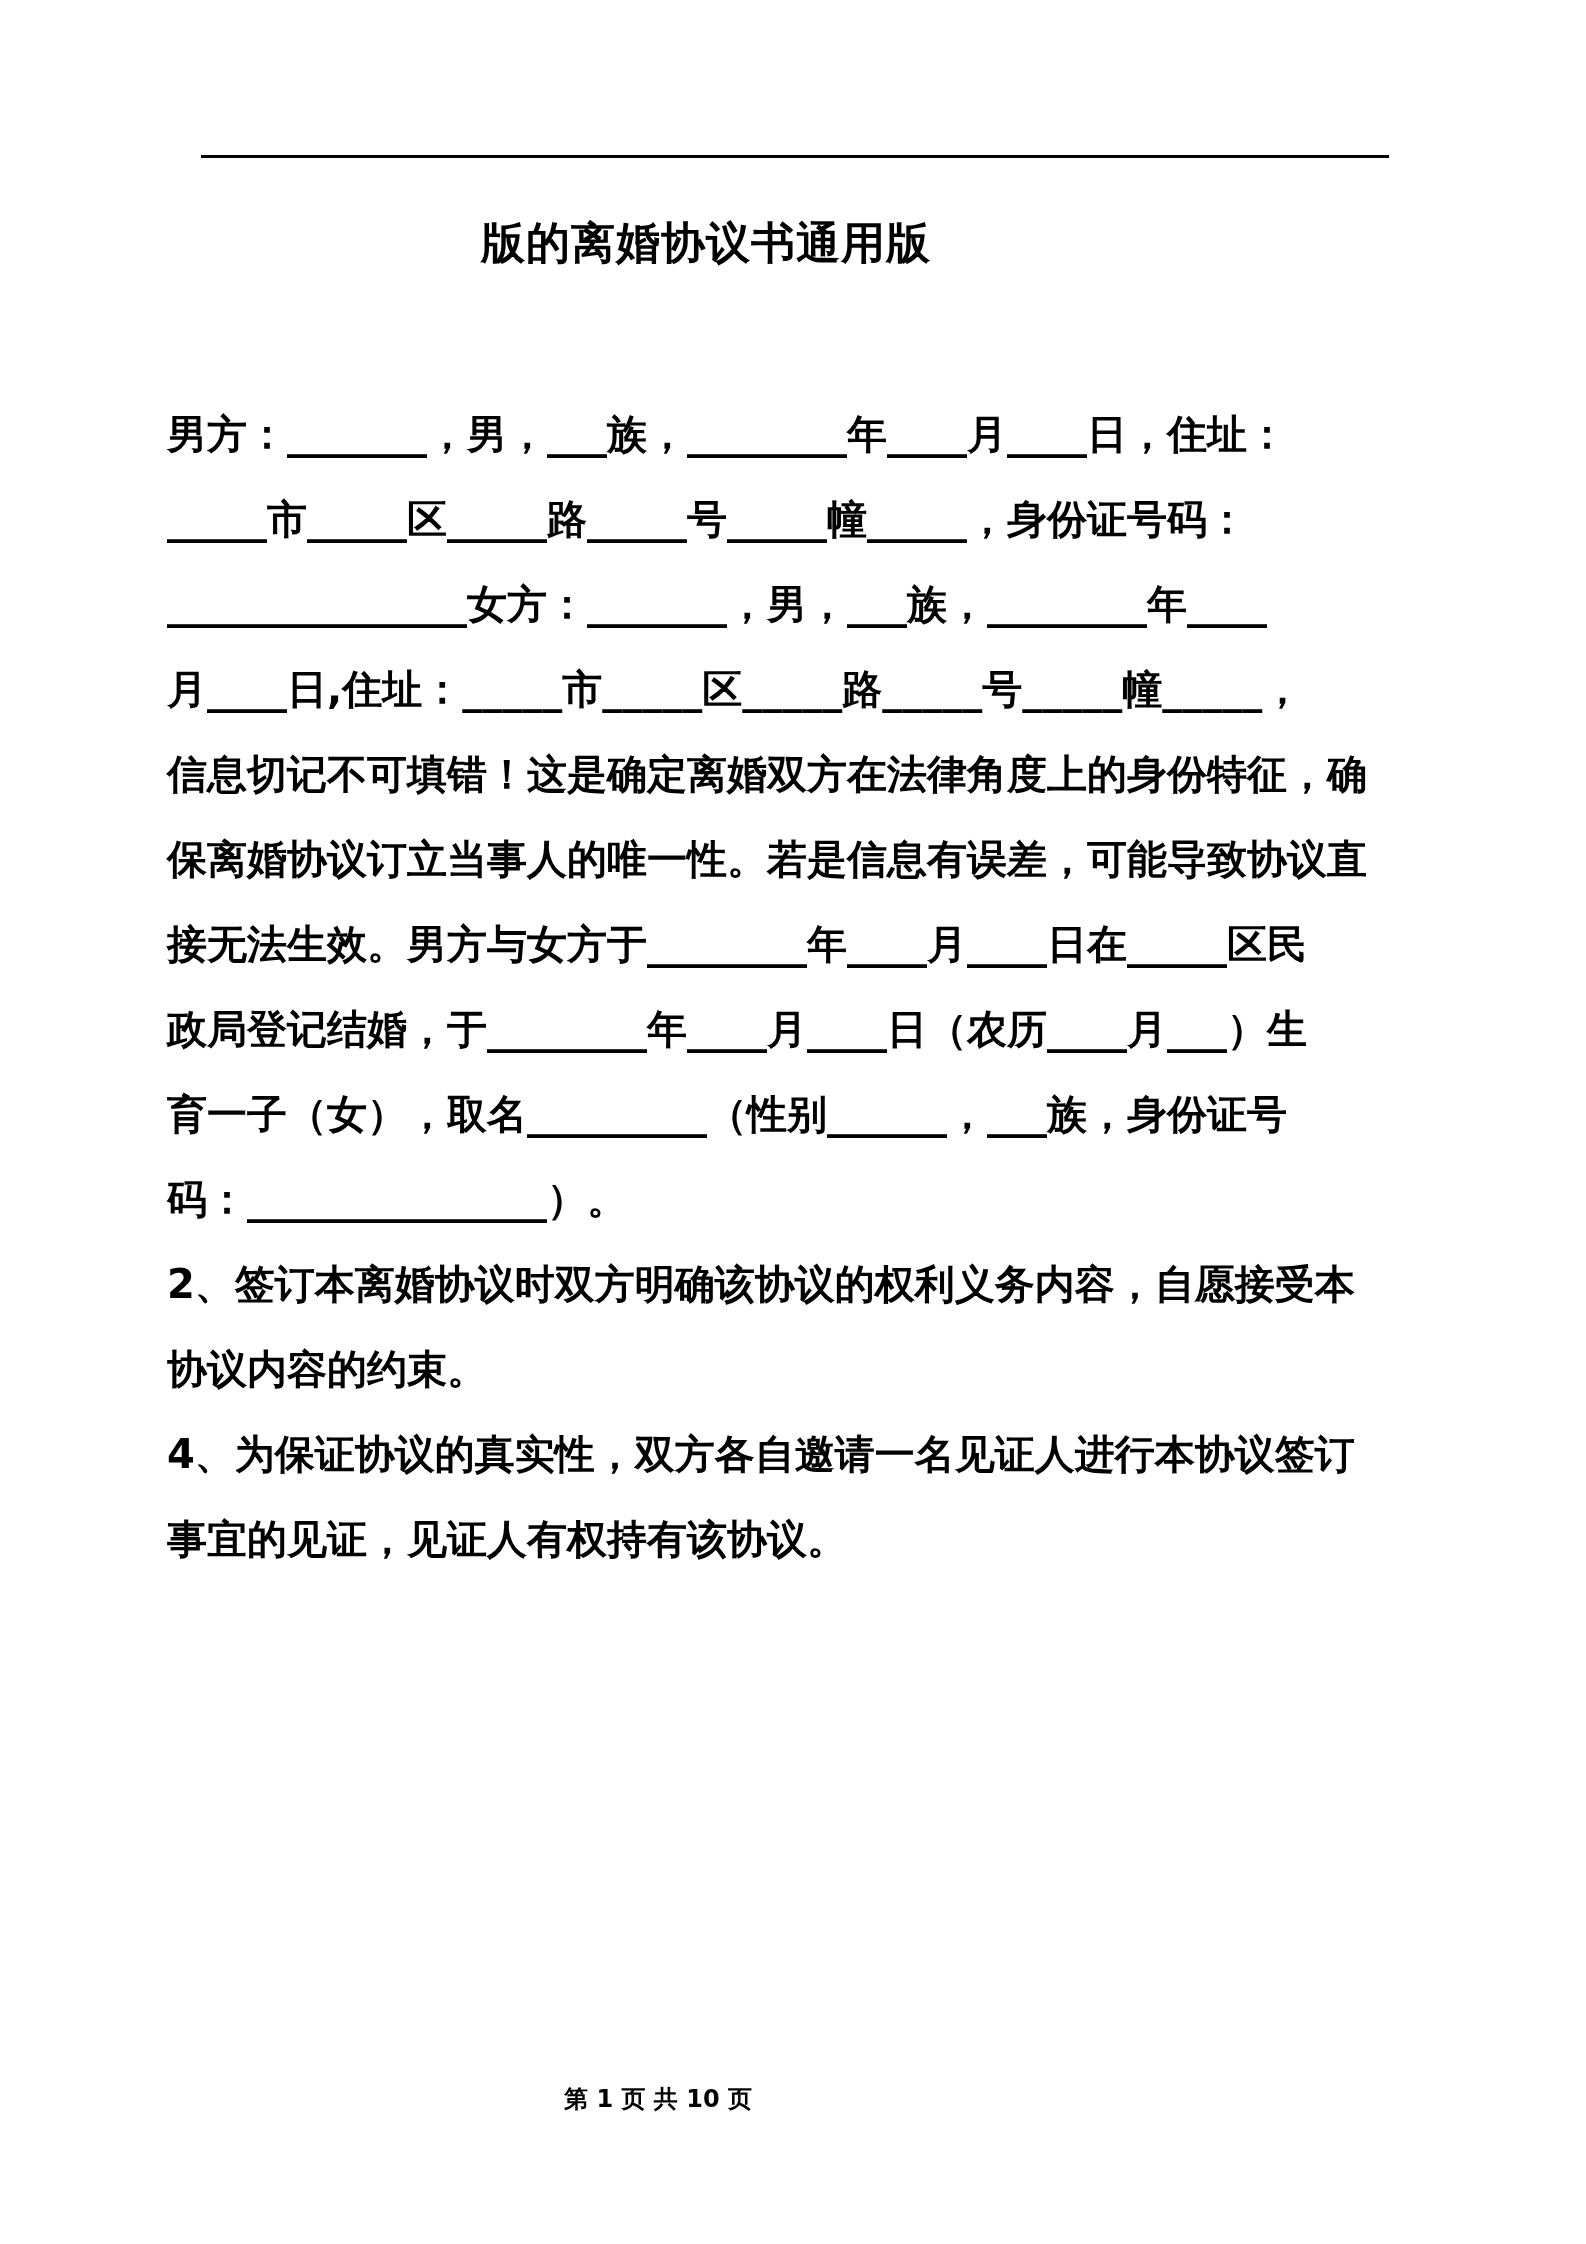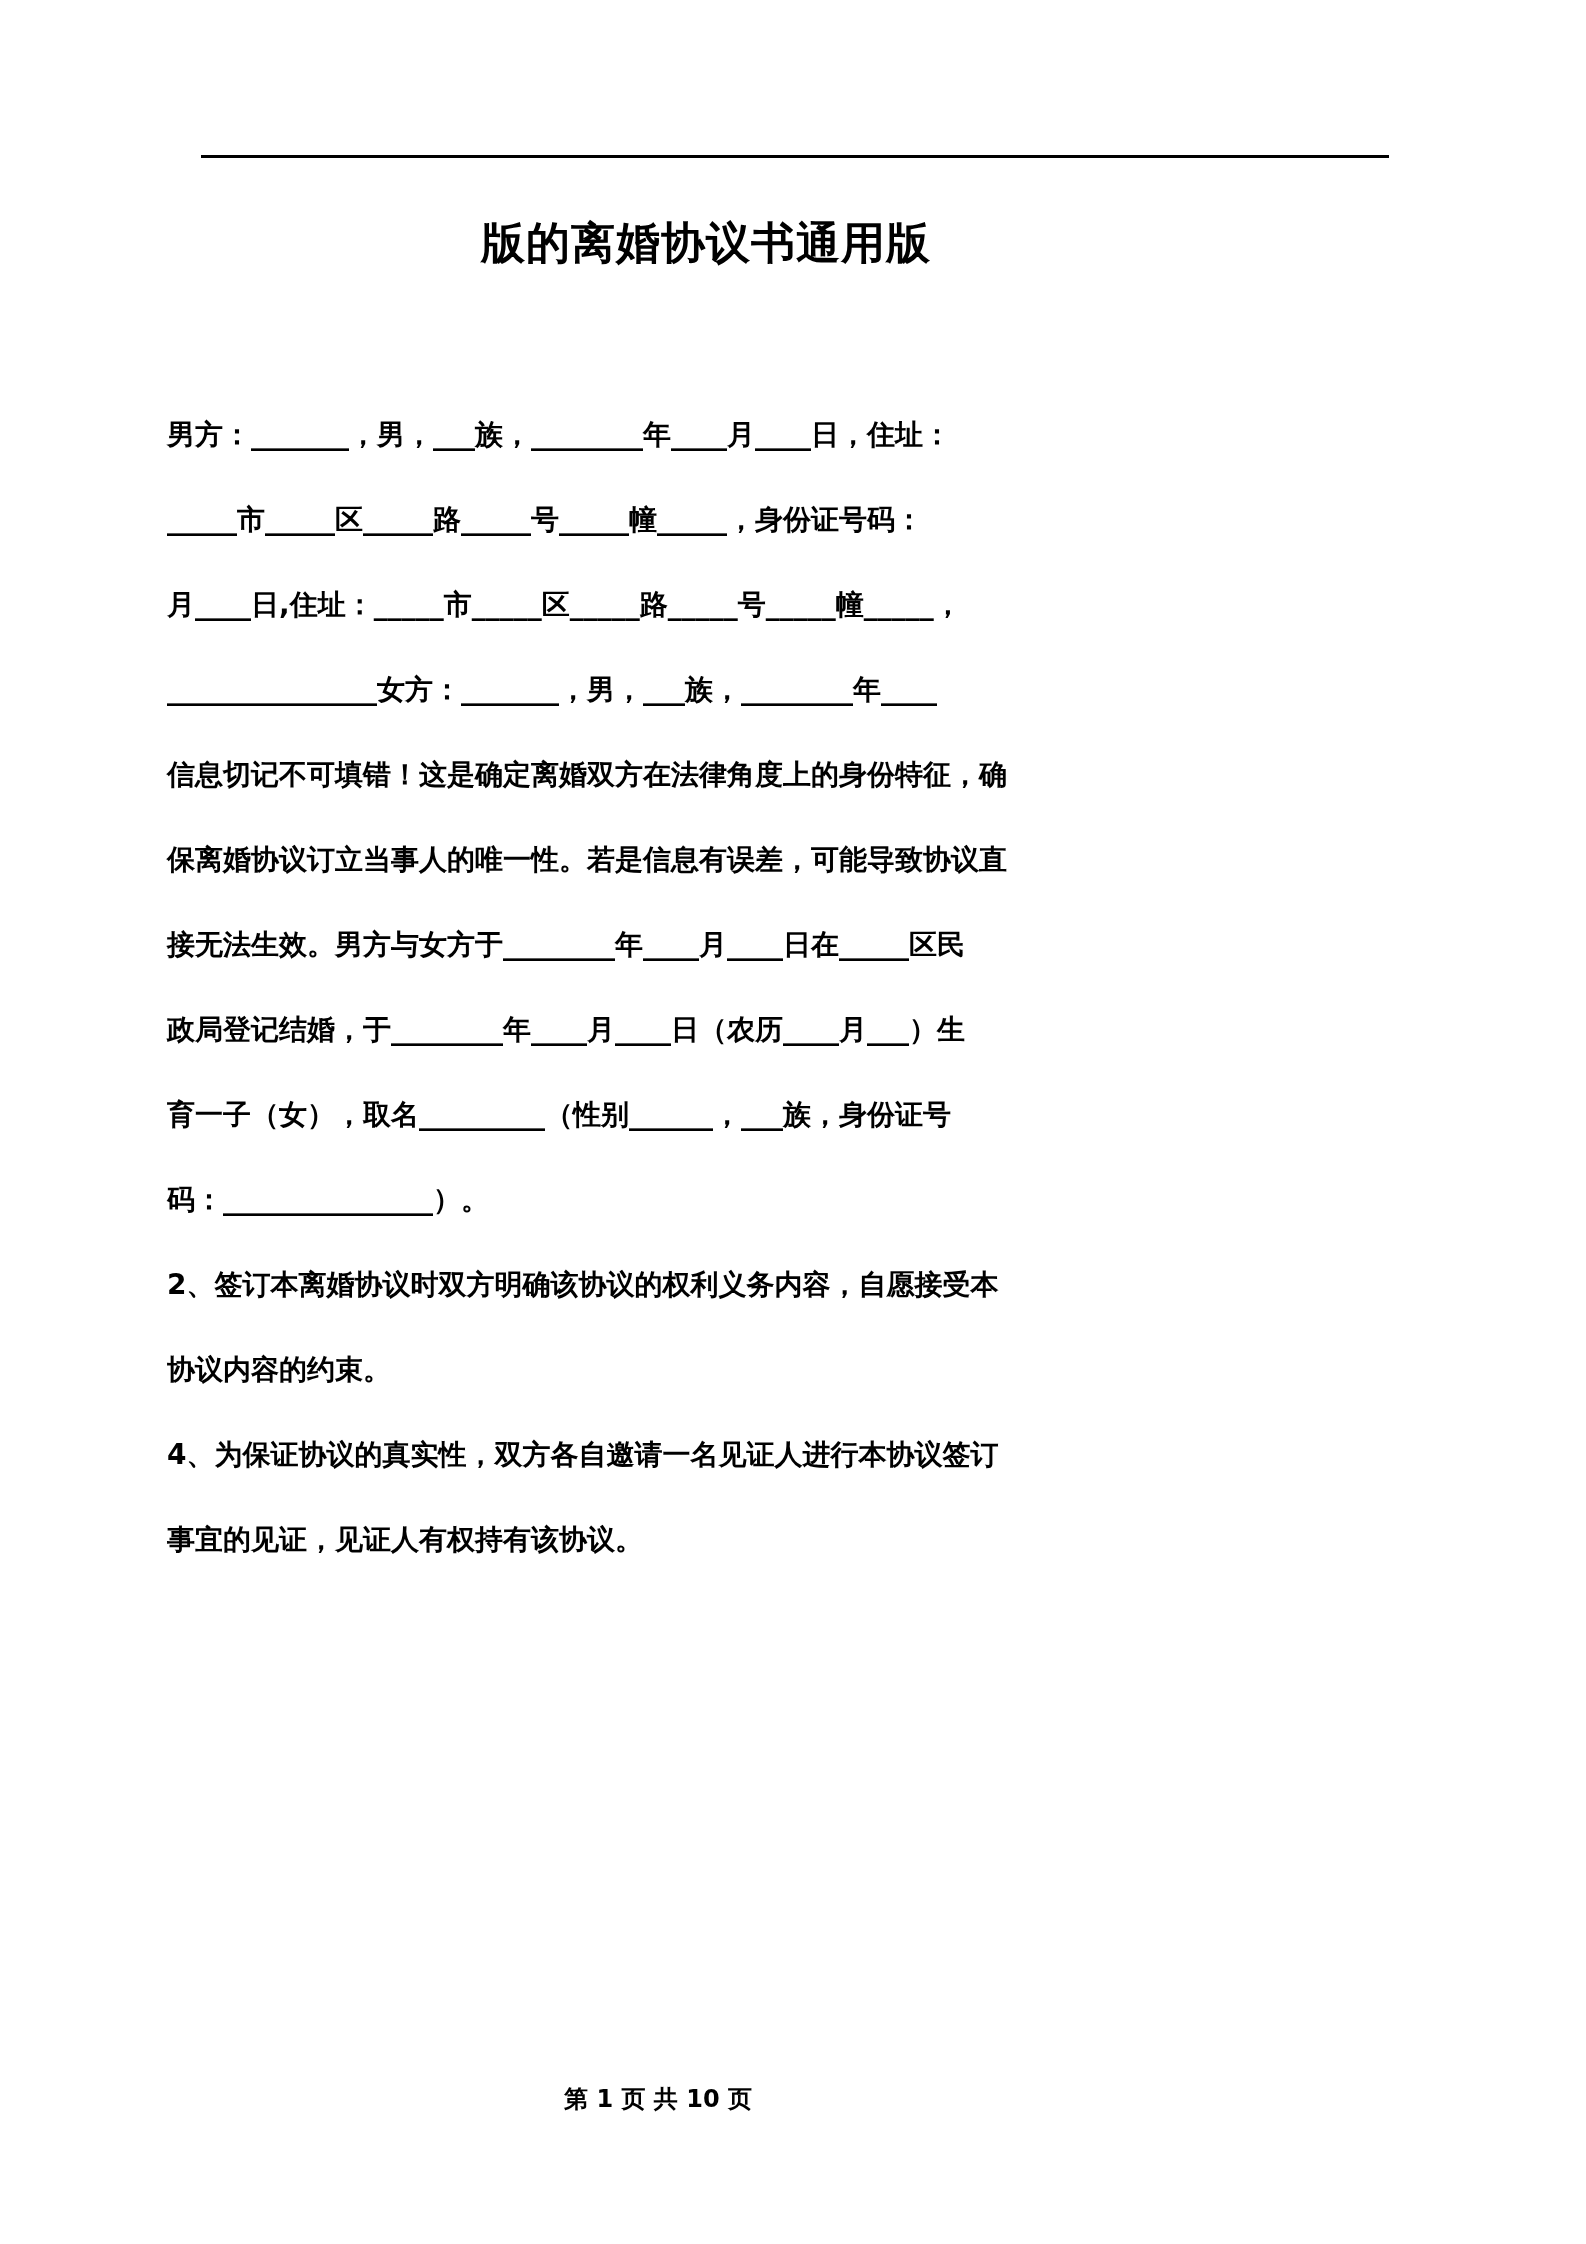--- a/index.html
+++ b/index.html
@@ -38,21 +38,21 @@
   }
   .doc-body {
     position: absolute;
     left: 167px;
     top: 392px;
     width: 1262px;
   }
   .doc-line {
     height: 85px;
     line-height: 85px;
-    font-size: 28px;
+    font-size: 40px;
     font-weight: 700;
     white-space: nowrap;
     letter-spacing: 0px;
   }
   .doc-line.section-heading {
     font-weight: 700;
   }
   .page-footer {
     position: absolute;
     left: 0;
@@ -69,22 +69,22 @@
 
 <div class="page">
 
   <div class="header-rule"></div>
 
   <h1 class="doc-title">版的离婚协议书通用版</h1>
 
   <div class="doc-body">
     <div class="doc-line">男方：_______，男，___族，________年____月____日，住址：</div>
     <div class="doc-line">_____市_____区_____路_____号_____幢_____，身份证号码：</div>
+    <div class="doc-line">_______________女方：_______，男，___族，________年____</div>
     <div class="doc-line">月____日,住址：_____市_____区_____路_____号_____幢_____，</div>
-    <div class="doc-line">_______________女方：_______，男，___族，________年____</div>
     <div class="doc-line">信息切记不可填错！这是确定离婚双方在法律角度上的身份特征，确</div>
     <div class="doc-line">保离婚协议订立当事人的唯一性。若是信息有误差，可能导致协议直</div>
     <div class="doc-line">接无法生效。男方与女方于________年____月____日在_____区民</div>
     <div class="doc-line">政局登记结婚，于________年____月____日（农历____月___）生</div>
     <div class="doc-line">育一子（女），取名_________（性别______，___族，身份证号</div>
     <div class="doc-line">码：_______________）。</div>
     <div class="doc-line">2、签订本离婚协议时双方明确该协议的权利义务内容，自愿接受本</div>
     <div class="doc-line">协议内容的约束。</div>
     <div class="doc-line">4、为保证协议的真实性，双方各自邀请一名见证人进行本协议签订</div>
     <div class="doc-line">事宜的见证，见证人有权持有该协议。</div>

